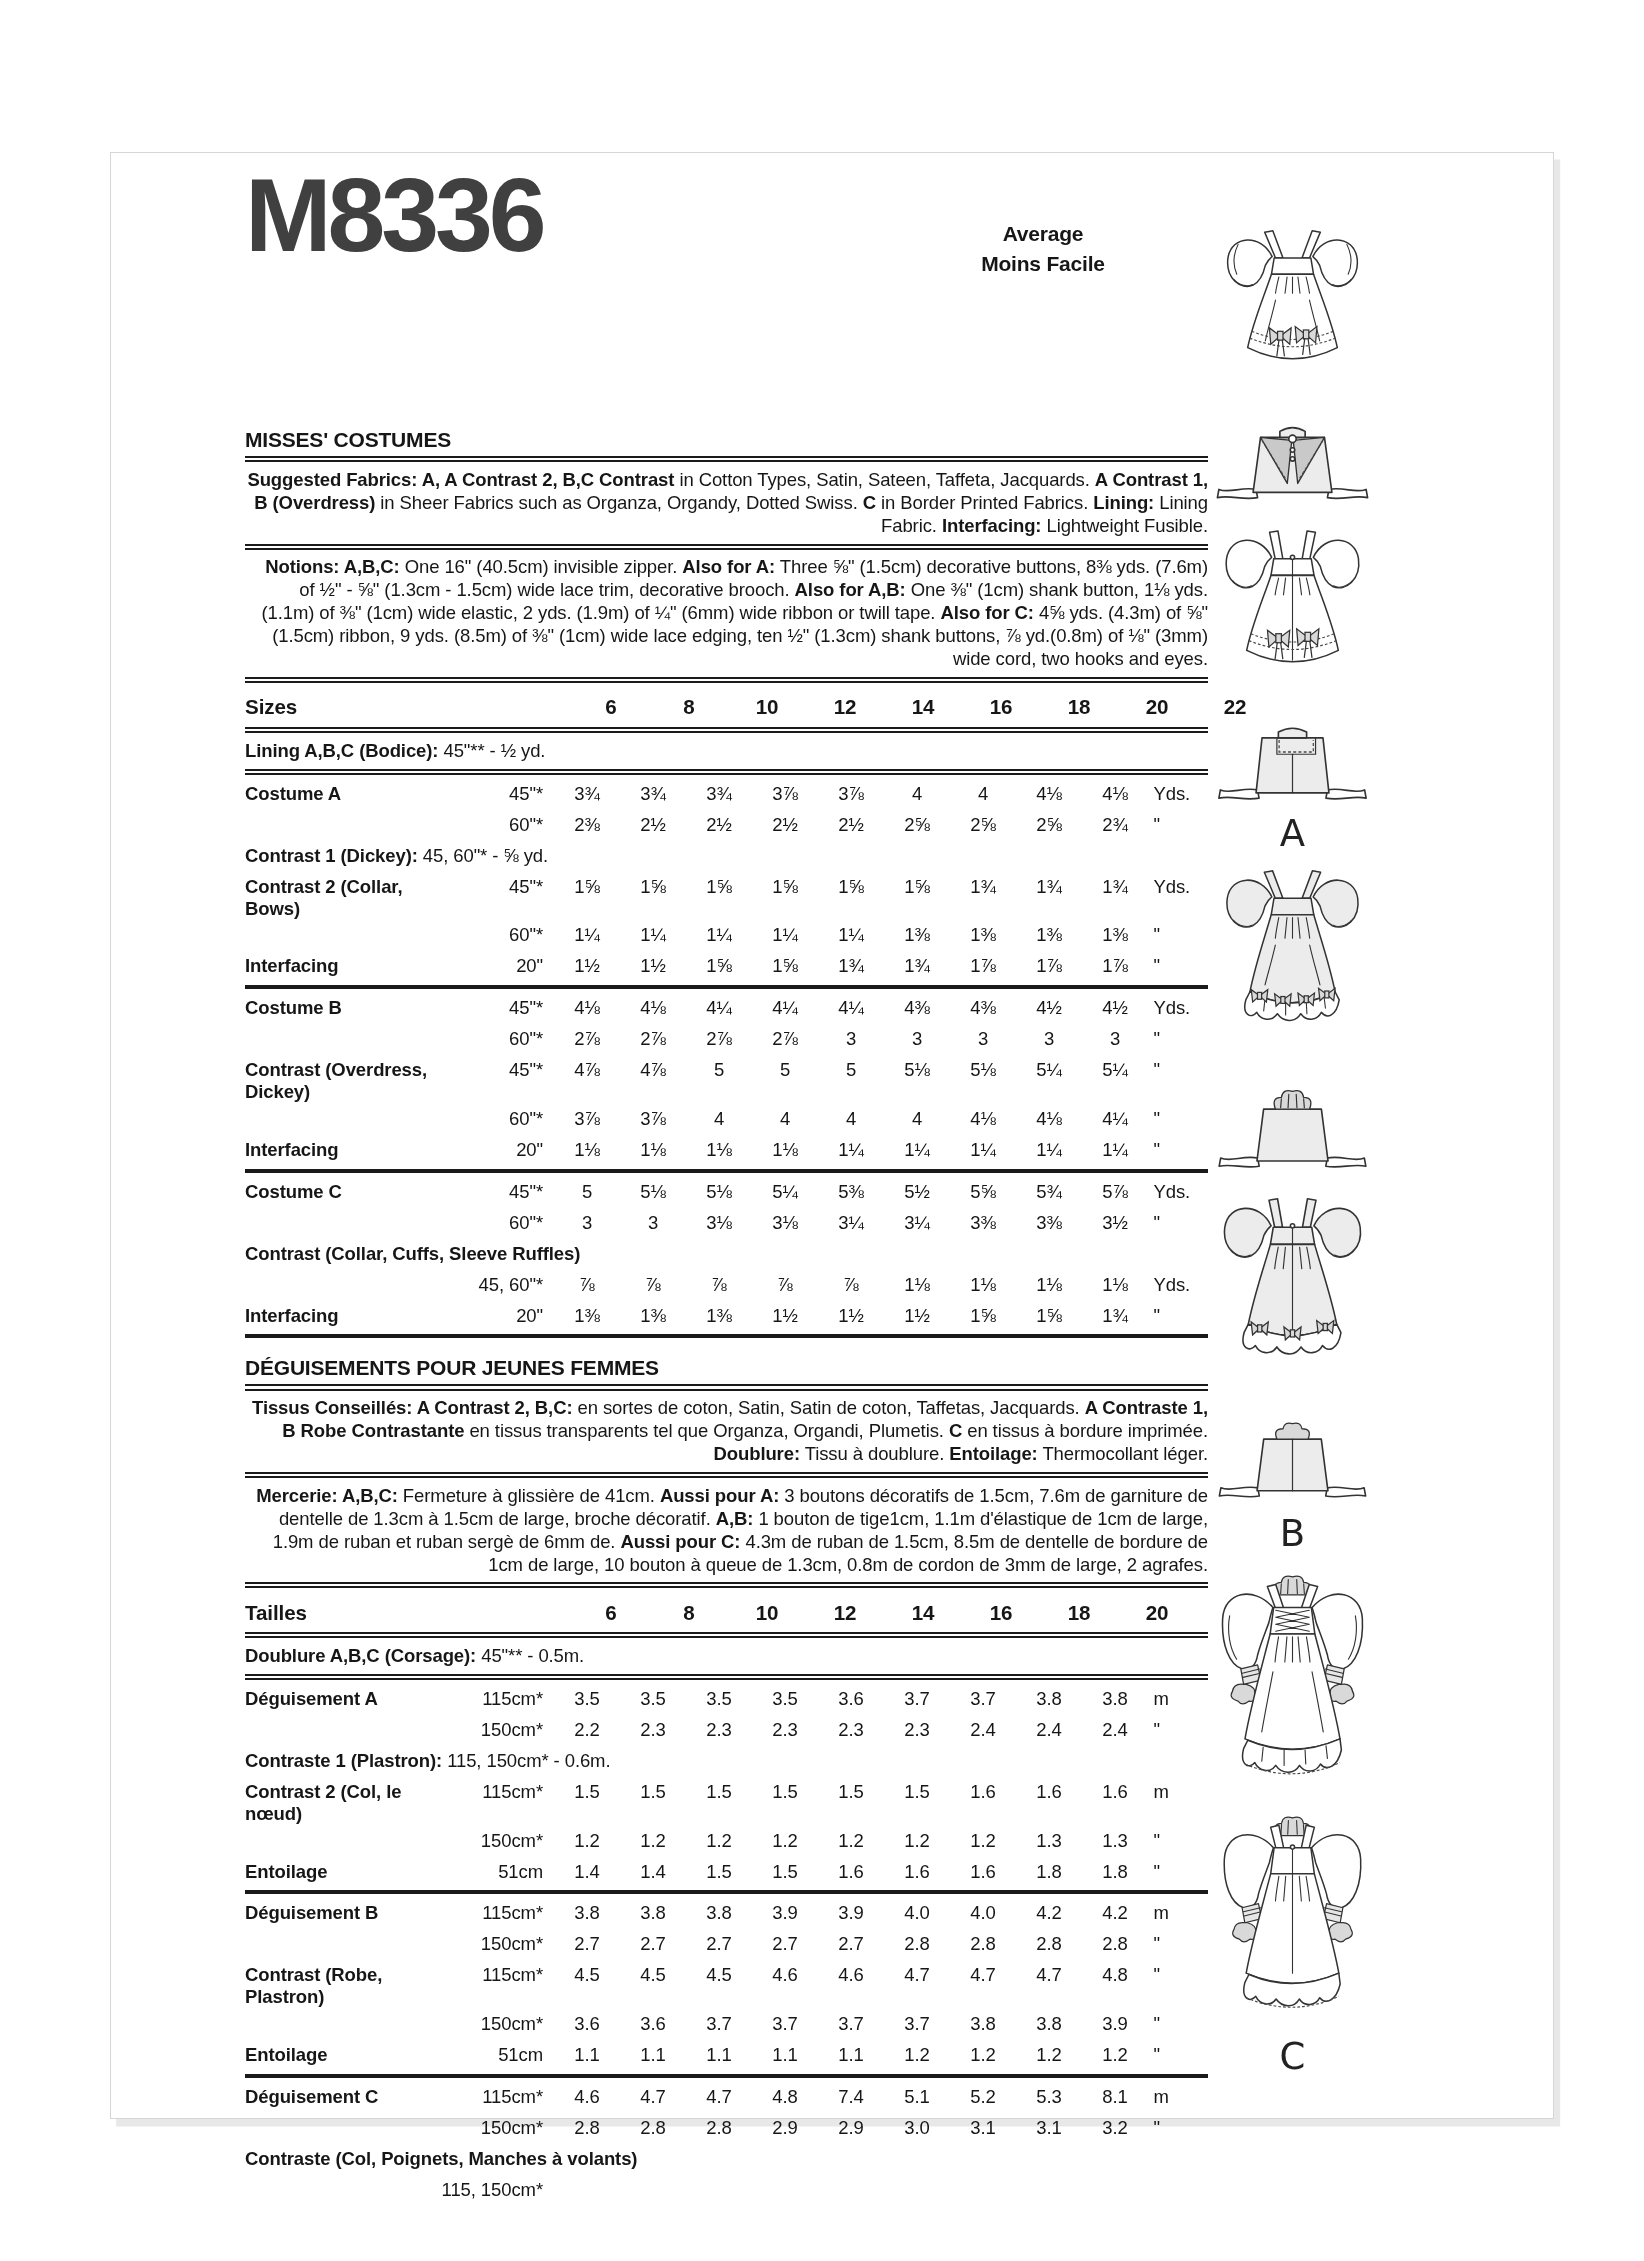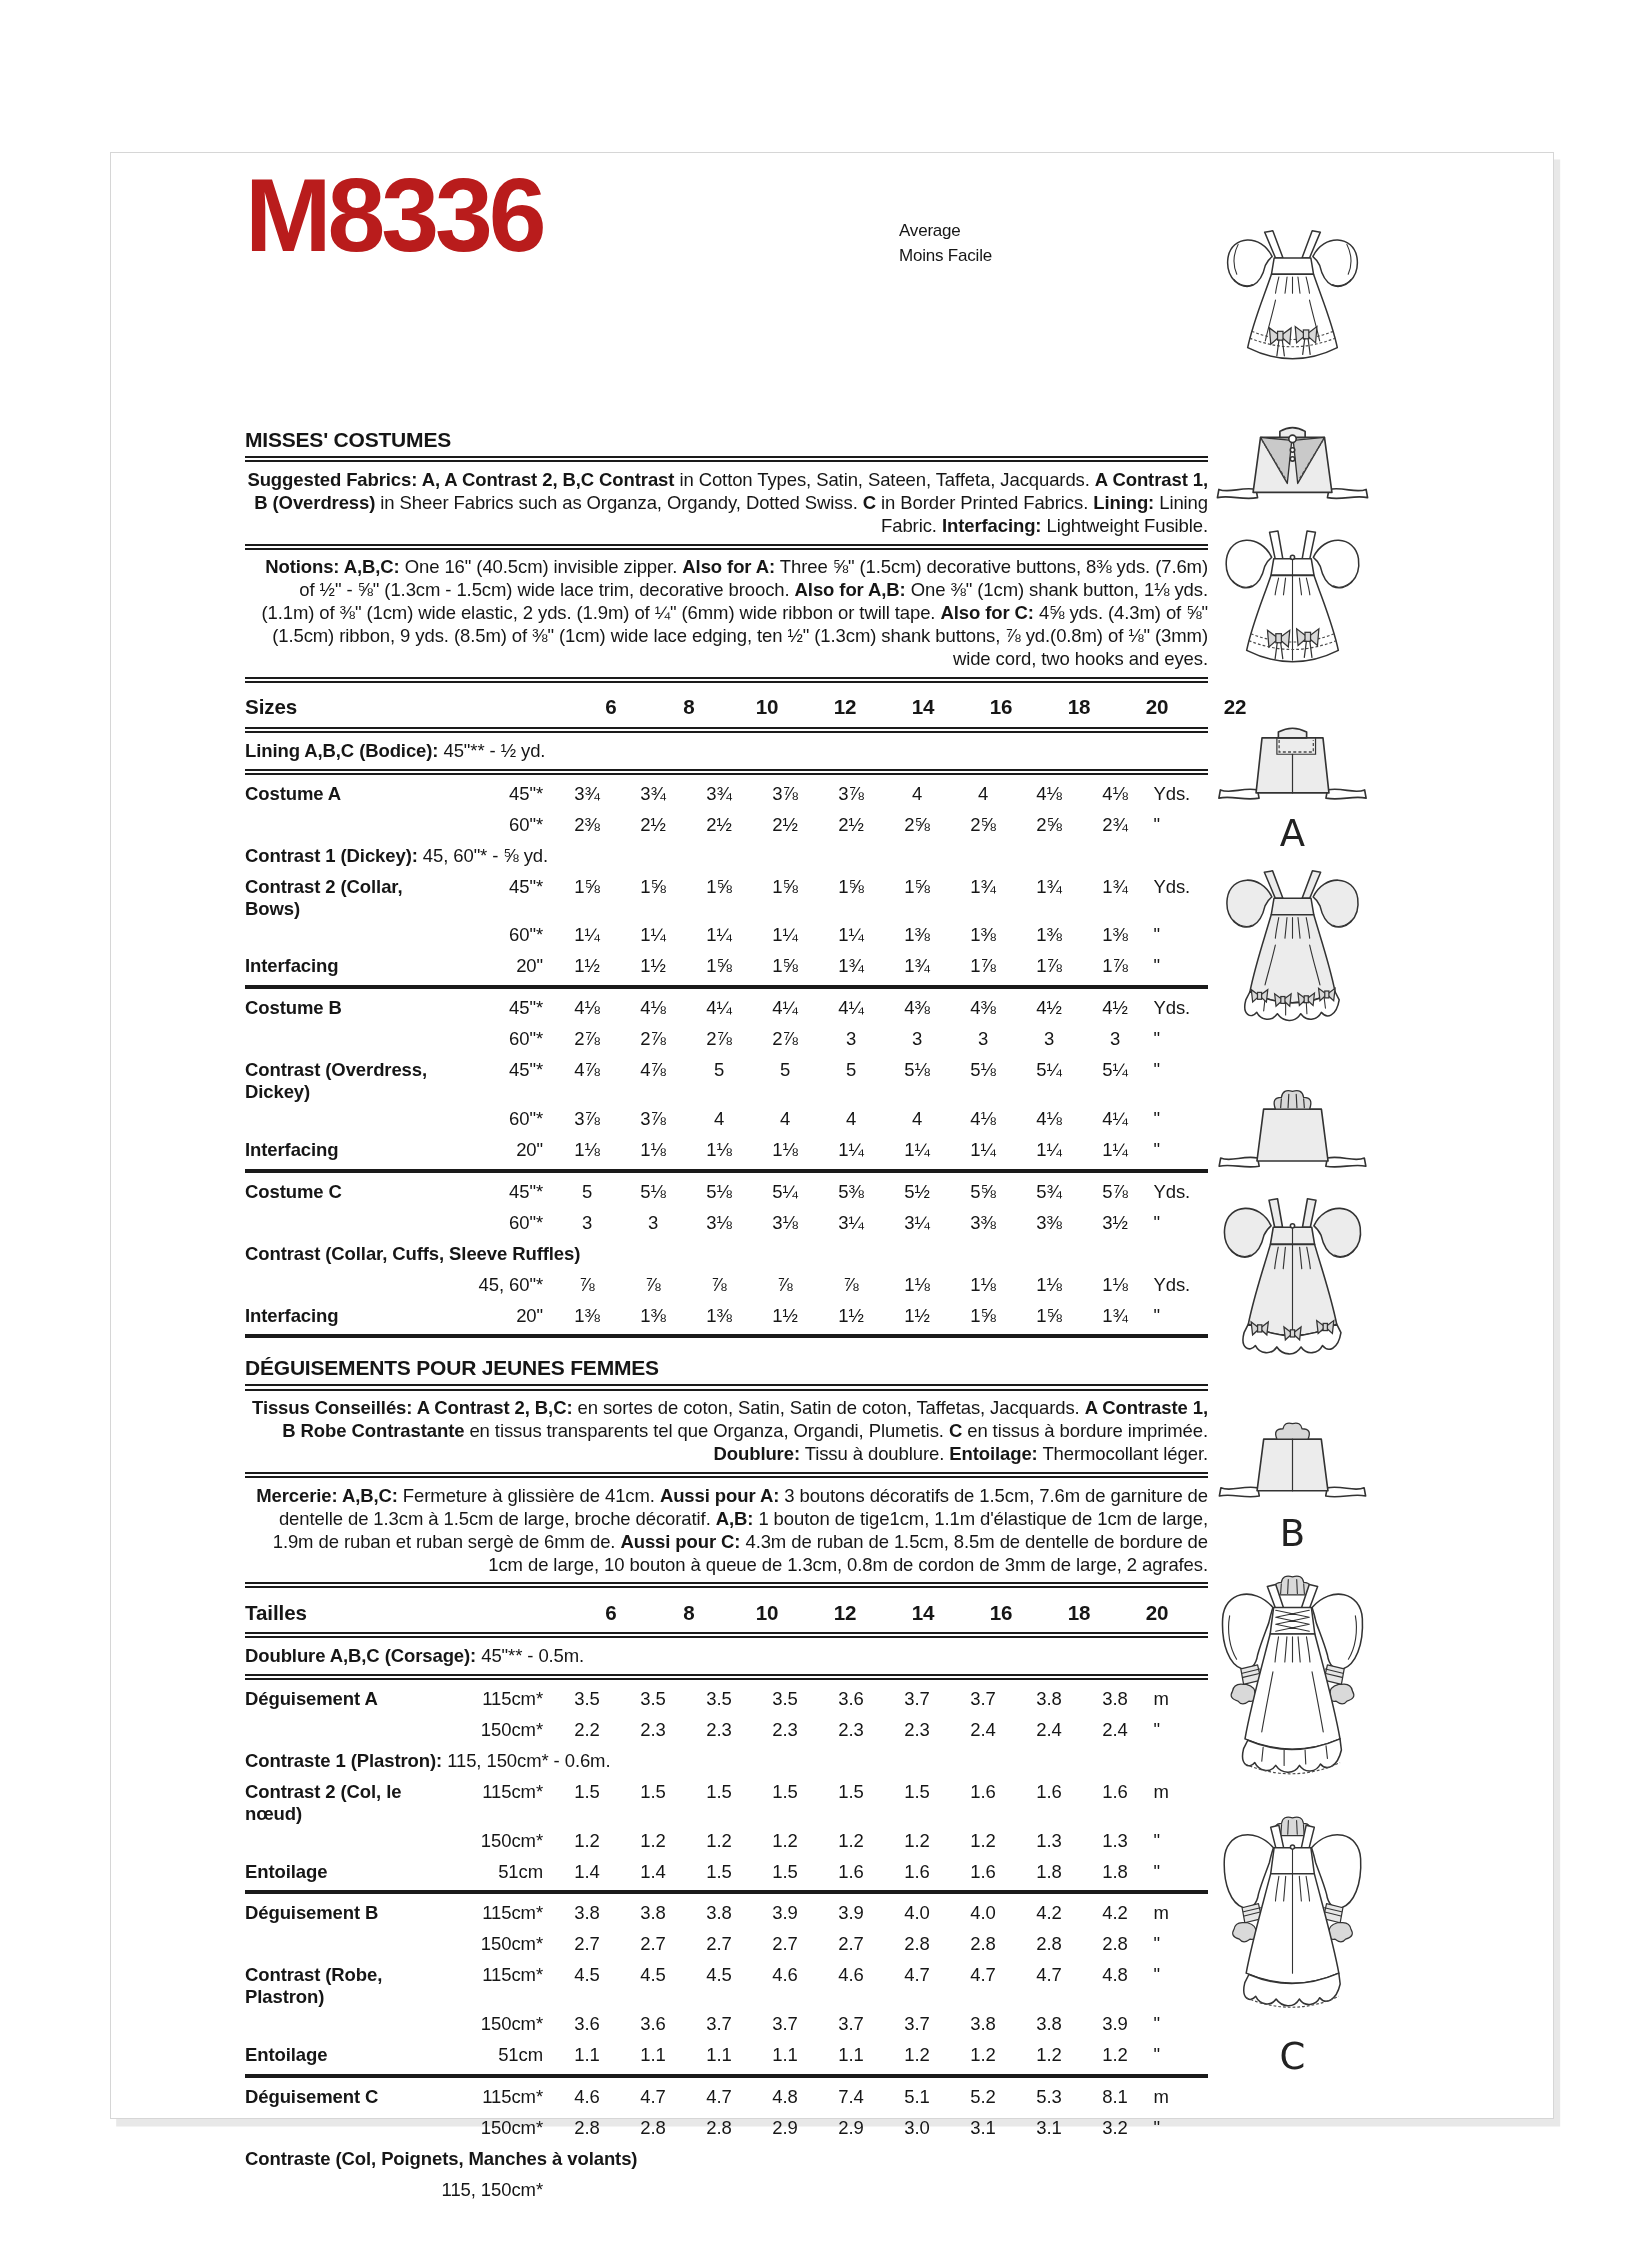--- a/index.html
+++ b/index.html
@@ -8,25 +8,25 @@
     font-family:"Liberation Sans","DejaVu Sans",sans-serif;color:#161616;
     -webkit-font-smoothing:antialiased;
   }
   .page{
     position:absolute;left:110px;top:152px;width:1442px;height:1965px;
     background:#ffffff;border:1.4px solid #d6d6d6;
     box-shadow:6.2px 7.5px 0 #e8e8e8;
   }
   .pattern-number{
     position:absolute;left:134px;top:9.6px;
-    font-size:104px;font-weight:800;letter-spacing:-4.1px;line-height:1;color:#b91c1c;
+    font-size:104px;font-weight:800;letter-spacing:-4.1px;line-height:1;color:#404040;
   }
   .difficulty{
-    position:absolute;left:788px;top:66px;width:288px;text-align:left;
-    font-size:17px;font-weight:400;line-height:1.45;letter-spacing:-0.2px;
+    position:absolute;left:788px;top:66px;width:288px;text-align:center;
+    font-size:21px;font-weight:700;line-height:1.45;letter-spacing:-0.2px;
   }
   .content{position:absolute;left:134px;top:167px;width:963px;}
   .sec-title{font-size:21px;font-weight:700;letter-spacing:-0.2px;margin:0 0 4.1px 0;}
   .sec-title.en{margin-top:108px;}
   .sec-title.fr{margin-top:18px;}
   .para{font-size:18.5px;line-height:23px;letter-spacing:-0.1px;margin:5.5px 0 6.9px 0;text-align:right;}
   .para b{letter-spacing:-0.1px;}
   .rule{width:100%;}
   .rule.double{height:2.1px;border-top:2.1px solid #1a1a1a;border-bottom:2.1px solid #1a1a1a;margin:2.7px 0;}
   .rule.thick{height:0;border-top:4.1px solid #1a1a1a;margin:3.4px 0;}

